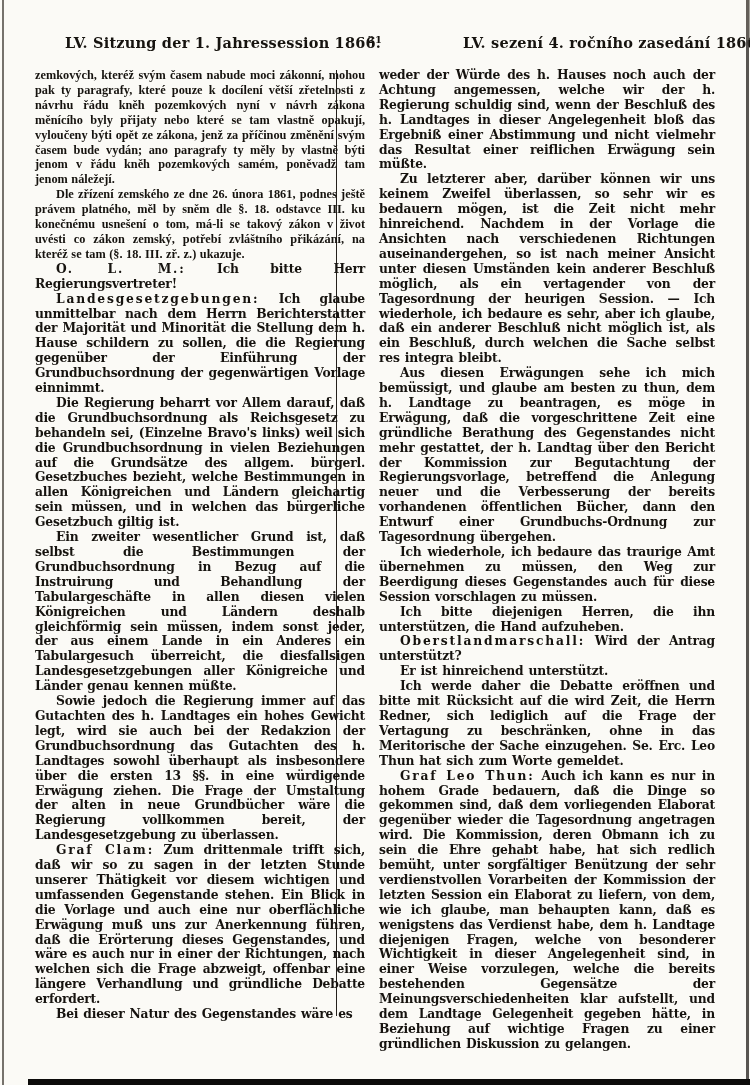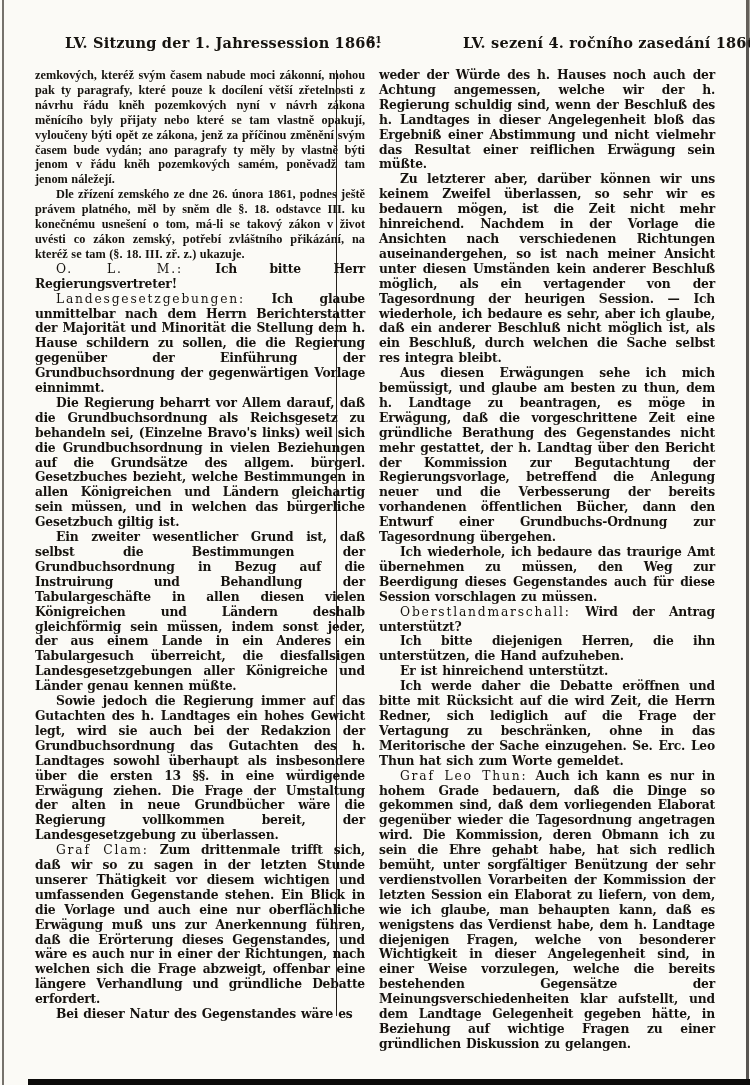--- a/index.html
+++ b/index.html
@@ -41,21 +41,21 @@
     font-size:12.3px;
     line-height:14.9px;
     text-align:justify;
     font-weight:700;
     letter-spacing:-0.15px;
     word-spacing:1px;
   }
   p.para.indent{text-indent:21px;}
   p.para.antiqua{letter-spacing:0;word-spacing:.5px;font-family:Liberation Serif, serif;}
   p.para.fraktur{letter-spacing:-0.2px;}
-  .speaker{letter-spacing:1.8px;font-weight:400;}
+  .speaker{letter-spacing:1.8px;font-weight:700;}
 </style>
 </head>
 <body>
 
 <div class="page">
 
   <div class="running-head">
     <span class="rh-left">LV. Sitzung der 1. Jahressession 1866.</span>
     <span class="rh-page">21</span>
     <span class="rh-right">LV. sezení 4. ročního zasedání 1866.</span>
@@ -73,22 +73,22 @@
         <p class="para fraktur indent">Ein zweiter wesentlicher Grund ist, daß selbst die Bestimmungen der Grundbuchsordnung in Bezug auf die Instruirung und Behandlung der Tabulargeschäfte in allen diesen vielen Königreichen und Ländern deshalb gleichförmig sein müssen, indem sonst jeder, der aus einem Lande in ein Anderes ein Tabulargesuch überreicht, die diesfallsigen Landesgesetzgebungen aller Königreiche und Länder genau kennen müßte.</p>
         <p class="para fraktur indent">Sowie jedoch die Regierung immer auf das Gutachten des h. Landtages ein hohes Gewicht legt, wird sie auch bei der Redakzion der Grundbuchsordnung das Gutachten des h. Landtages sowohl überhaupt als insbesondere über die ersten 13 §§. in eine würdigende Erwägung ziehen. Die Frage der Umstaltung der alten in neue Grundbücher wäre die Regierung vollkommen bereit, der Landesgesetzgebung zu überlassen.</p>
         <p class="para fraktur indent"><span class="speaker">Graf Clam:</span> Zum drittenmale trifft sich, daß wir so zu sagen in der letzten Stunde unserer Thätigkeit vor diesem wichtigen und umfassenden Gegenstande stehen. Ein Blick in die Vorlage und auch eine nur oberflächliche Erwägung muß uns zur Anerkennung führen, daß die Erörterung dieses Gegenstandes, und wäre es auch nur in einer der Richtungen, nach welchen sich die Frage abzweigt, offenbar eine längere Verhandlung und gründliche Debatte erfordert.</p>
         <p class="para fraktur indent">Bei dieser Natur des Gegenstandes wäre es</p>
       </div>
     <div class="col right">
         <p class="para fraktur">weder der Würde des h. Hauses noch auch der Achtung angemessen, welche wir der h. Regierung schuldig sind, wenn der Beschluß des h. Landtages in dieser Angelegenheit bloß das Ergebniß einer Abstimmung und nicht vielmehr das Resultat einer reiflichen Erwägung sein müßte.</p>
         <p class="para fraktur indent">Zu letzterer aber, darüber können wir uns keinem Zweifel überlassen, so sehr wir es bedauern mögen, ist die Zeit nicht mehr hinreichend. Nachdem in der Vorlage die Ansichten nach verschiedenen Richtungen auseinandergehen, so ist nach meiner Ansicht unter diesen Umständen kein anderer Beschluß möglich, als ein vertagender von der Tagesordnung der heurigen Session. — Ich wiederhole, ich bedaure es sehr, aber ich glaube, daß ein anderer Beschluß nicht möglich ist, als ein Beschluß, durch welchen die Sache selbst res integra bleibt.</p>
         <p class="para fraktur indent">Aus diesen Erwägungen sehe ich mich bemüssigt, und glaube am besten zu thun, dem h. Landtage zu beantragen, es möge in Erwägung, daß die vorgeschrittene Zeit eine gründliche Berathung des Gegenstandes nicht mehr gestattet, der h. Landtag über den Bericht der Kommission zur Begutachtung der Regierungsvorlage, betreffend die Anlegung neuer und die Verbesserung der bereits vorhandenen öffentlichen Bücher, dann den Entwurf einer Grundbuchs-Ordnung zur Tagesordnung übergehen.</p>
         <p class="para fraktur indent">Ich wiederhole, ich bedaure das traurige Amt übernehmen zu müssen, den Weg zur Beerdigung dieses Gegenstandes auch für diese Session vorschlagen zu müssen.</p>
+        <p class="para fraktur indent">Ich bitte diejenigen Herren, die ihn unterstützen, die Hand aufzuheben.</p>
         <p class="para fraktur indent"><span class="speaker">Oberstlandmarschall:</span> Wird der Antrag unterstützt?</p>
-        <p class="para fraktur indent">Ich bitte diejenigen Herren, die ihn unterstützen, die Hand aufzuheben.</p>
         <p class="para fraktur indent">Er ist hinreichend unterstützt.</p>
         <p class="para fraktur indent">Ich werde daher die Debatte eröffnen und bitte mit Rücksicht auf die wird Zeit, die Herrn Redner, sich lediglich auf die Frage der Vertagung zu beschränken, ohne in das Meritorische der Sache einzugehen. Se. Erc. Leo Thun hat sich zum Worte gemeldet.</p>
         <p class="para fraktur indent"><span class="speaker">Graf Leo Thun:</span> Auch ich kann es nur in hohem Grade bedauern, daß die Dinge so gekommen sind, daß dem vorliegenden Elaborat gegenüber wieder die Tagesordnung angetragen wird. Die Kommission, deren Obmann ich zu sein die Ehre gehabt habe, hat sich redlich bemüht, unter sorgfältiger Benützung der sehr verdienstvollen Vorarbeiten der Kommission der letzten Session ein Elaborat zu liefern, von dem, wie ich glaube, man behaupten kann, daß es wenigstens das Verdienst habe, dem h. Landtage diejenigen Fragen, welche von besonderer Wichtigkeit in dieser Angelegenheit sind, in einer Weise vorzulegen, welche die bereits bestehenden Gegensätze der Meinungsverschiedenheiten klar aufstellt, und dem Landtage Gelegenheit gegeben hätte, in Beziehung auf wichtige Fragen zu einer gründlichen Diskussion zu gelangen.</p>
       </div>
   </div>
 
   <div class="edge-left"></div>
   <div class="edge-right"></div>
   <div class="edge-bottom"></div>
   <div class="edge-top-right"></div>

